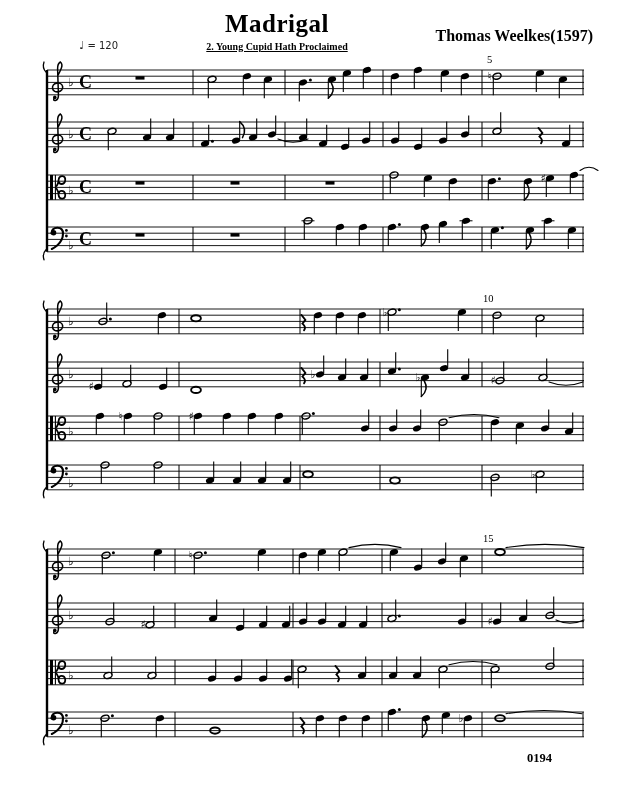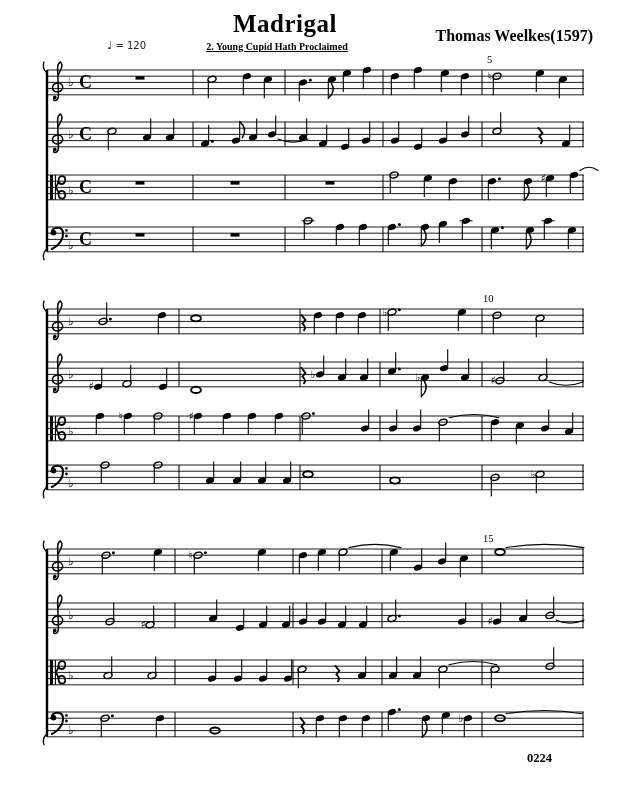--- a/index.html
+++ b/index.html
@@ -1,33 +1,33 @@
 <!DOCTYPE html>
 <html><head>
 <meta charset="utf-8">
 <style>
   html,body{margin:0;padding:0;background:#e8e8e8;}
   .page{
     position:relative;width:618px;height:800px;background:#ffffff;
     font-family:"Liberation Serif", serif;color:#000;overflow:hidden;margin:0 auto;
   }
   .title{
-    position:absolute;top:10px;left:8px;width:554px;text-align:center;
+    position:absolute;top:10px;left:0;width:554px;text-align:center;
     font-size:25px;font-weight:bold;letter-spacing:0.5px;
   }
   .subtitle{
     position:absolute;top:41px;left:0;width:554px;text-align:center;
     font-size:10px;font-weight:bold;text-decoration:underline;
   }
   .composer{
     position:absolute;top:27px;right:25px;
     font-size:16px;font-weight:bold;
   }
   .tempo{
-    position:absolute;top:39px;left:107px;
+    position:absolute;top:39px;left:79px;
     font-family:"DejaVu Sans", sans-serif;font-size:10px;color:#222;
   }
   .tempo .note-glyph{font-size:11px;}
   .pageno{
     position:absolute;top:751px;left:527px;
     font-size:12.5px;font-weight:bold;
   }
   svg.score{position:absolute;left:0;top:0;}
 </style>
 </head>
@@ -575,14 +575,14 @@
       <line x1="422.3" y1="719.2" x2="422.3" y2="737.2" stroke="#000" stroke-width="1.1"></line>
       <path d="M 422.3 737.2 C 428 732.2 428.6 727.2 425.1 721.2" fill="none" stroke="#000" stroke-width="1.5" stroke-linecap="round"></path>
       <ellipse cx="446" cy="715.1" rx="4.2" ry="2.9" transform="rotate(-18 446 715.1)" fill="#000"></ellipse>
       <line x1="442.3" y1="716.1" x2="442.3" y2="734.1" stroke="#000" stroke-width="1.1"></line>
       <ellipse cx="468" cy="718.2" rx="4.2" ry="2.9" transform="rotate(-18 468 718.2)" fill="#000"></ellipse>
       <line x1="464.3" y1="719.2" x2="464.3" y2="737.2" stroke="#000" stroke-width="1.1"></line>
       <text x="458.5" y="721.8000000000001" font-size="11" font-family="&quot;DejaVu Sans&quot;, sans-serif" font-weight="normal" fill="#000">♭</text>
       <ellipse cx="500" cy="718.2" rx="4.9" ry="3.1" fill="none" stroke="#000" stroke-width="1.9"></ellipse>
       <path d="M 506 713.7 Q 544 707.2 582 713.7" fill="none" stroke="#000" stroke-width="1.1" stroke-linecap="round"></path>
     </svg>
-  <div class="pageno">0224</div>
+  <div class="pageno">0194</div>
 </div>
 
 </body></html>

